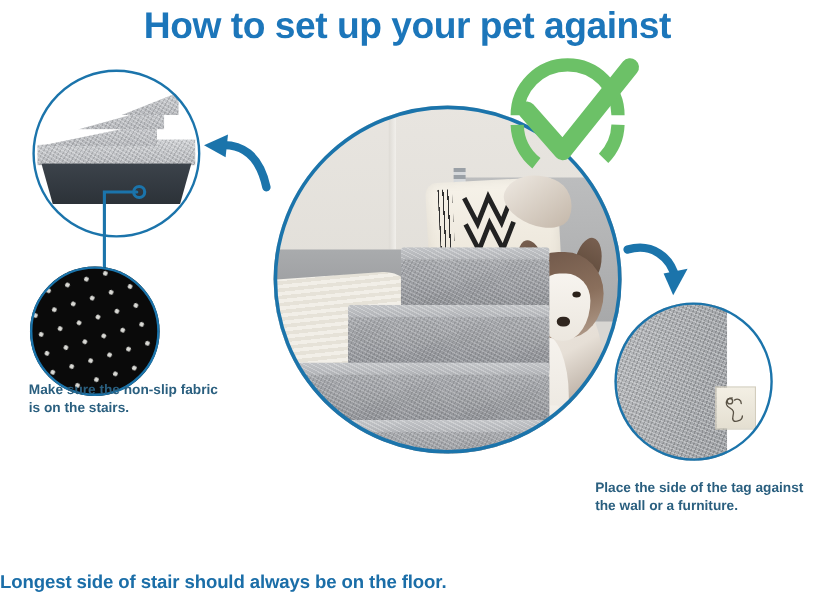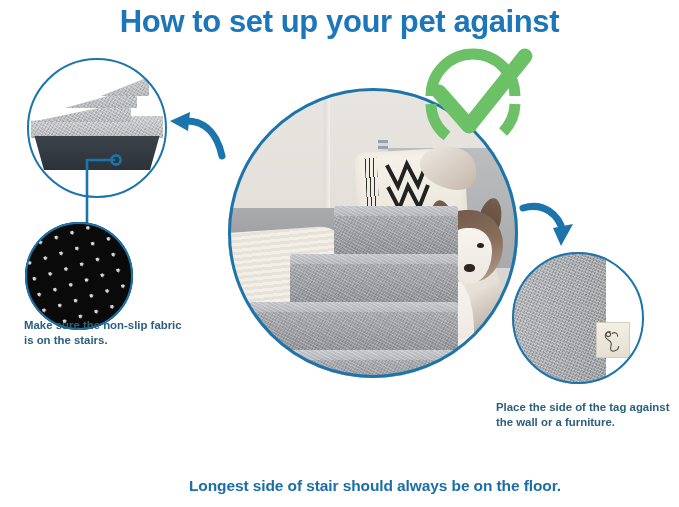--- a/index.html
+++ b/index.html
@@ -33,21 +33,21 @@
     color: #1c76ba;
     font-family: "Liberation Sans", sans-serif;
   }
 
   
   .bottom-caption {
     position: absolute;
     bottom: 12px;
     left: 0;
     width: 561px;
-    text-align: right;
+    text-align: left;
     font-size: 15.5px;
     font-weight: bold;
     color: #1b6ea8;
     letter-spacing: -0.1px;
   }
 
   
   .circle {
     position: absolute;
     border-radius: 50%;

